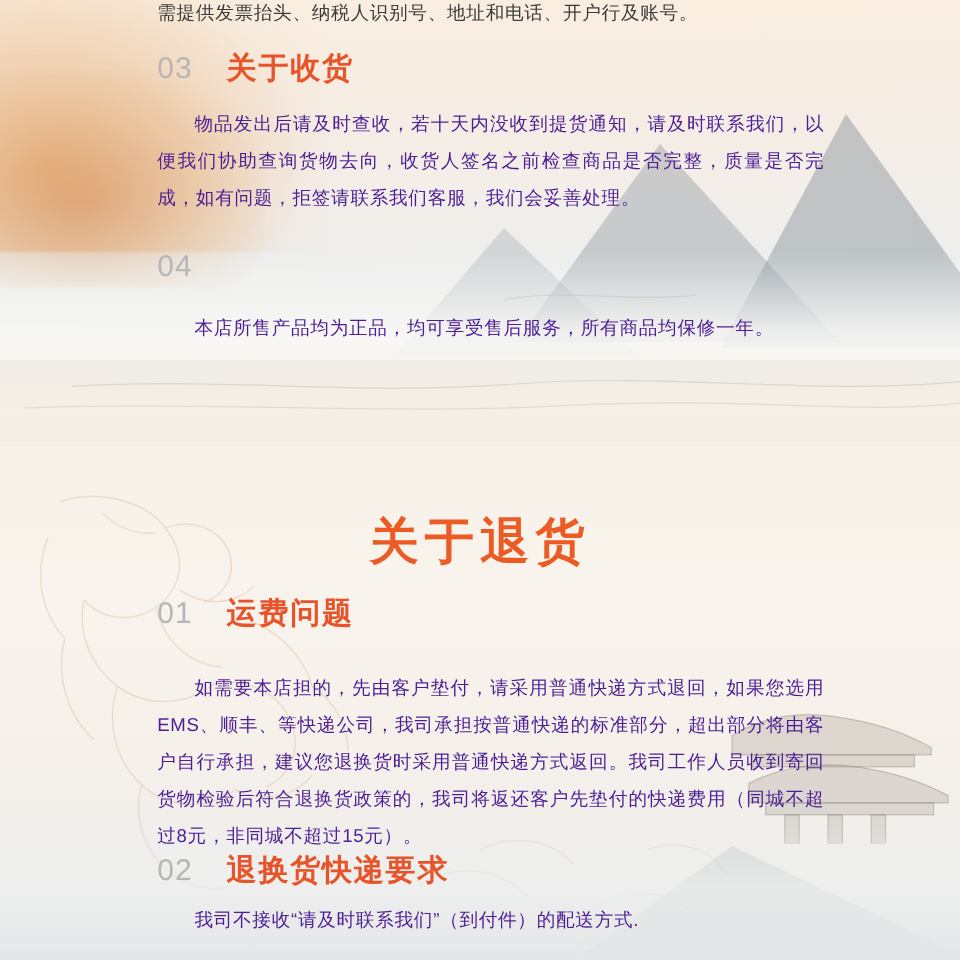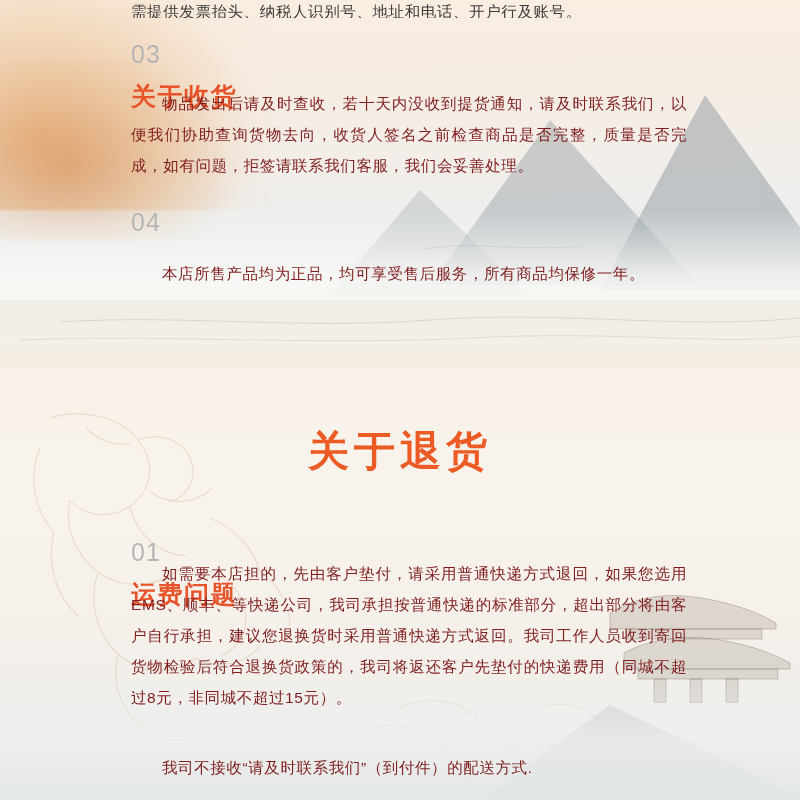--- a/index.html
+++ b/index.html
@@ -154,34 +154,33 @@
 
   
   .content {
     position: absolute;
     left: 0; top: 0;
     width: 800px; height: 800px;
   }
 
   .para {
     position: absolute;
-    color: #7f1d1d;
+    color: #4c1d95;
     font-size: 15.5px;
     line-height: 31px;
     letter-spacing: 0.6px;
     text-align: justify;
   }
 
   .numhead {
     position: absolute;
     display: flex;
     align-items: baseline;
-    gap: 11px;
+    gap: 28px;
     white-space: nowrap;
-    flex-direction: column;
   }
   .numhead .num {
     color: #b6b6b6;
     font-size: 25px;
     font-weight: 400;
     letter-spacing: 1px;
   }
   .numhead .ttl {
     color: #e8542a;
     font-size: 25px;
@@ -292,22 +291,26 @@
     </div>
     <div class="para" style="left:131px; top:88px; width:556px; text-indent:31px;">物品发出后请及时查收，若十天内没收到提货通知，请及时联系我们，以便我们协助查询货物去向，收货人签名之前检查商品是否完整，质量是否完成，如有问题，拒签请联系我们客服，我们会妥善处理。</div>
 
     <div class="numhead" style="left:131px; top:208px;">
       <span class="num">04</span>
     </div>
     <div class="para" style="left:131px; top:258px; width:570px; text-indent:31px;">本店所售产品均为正品，均可享受售后服务，所有商品均保修一年。</div>
 
     <div class="bigtitle" style="top:424px;">关于退货</div>
 
-    <div class="numhead" style="left:131px; top:538px;justify-content:flex-end;">
+    <div class="numhead" style="left:131px; top:494px;justify-content:flex-end;">
       <span class="num">01</span>
       <span class="ttl">运费问题</span>
     </div>
     <div class="para" style="left:131px; top:558px; width:556px; text-indent:31px;">如需要本店担的，先由客户垫付，请采用普通快递方式退回，如果您选用EMS、顺丰、等快递公司，我司承担按普通快递的标准部分，超出部分将由客户自行承担，建议您退换货时采用普通快递方式返回。我司工作人员收到寄回货物检验后符合退换货政策的，我司将返还客户先垫付的快递费用（同城不超过8元，非同城不超过15元）。</div>
 
+    <div class="numhead" style="left:131px; top:708px;">
+      <span class="num">02</span>
+      <span class="ttl">退换货快递要求</span>
+    </div>
     <div class="para" style="left:131px; top:752px; width:570px; text-indent:31px;">我司不接收“请及时联系我们”（到付件）的配送方式.</div>
 
   </div>
 </div>
 
 </body></html>

